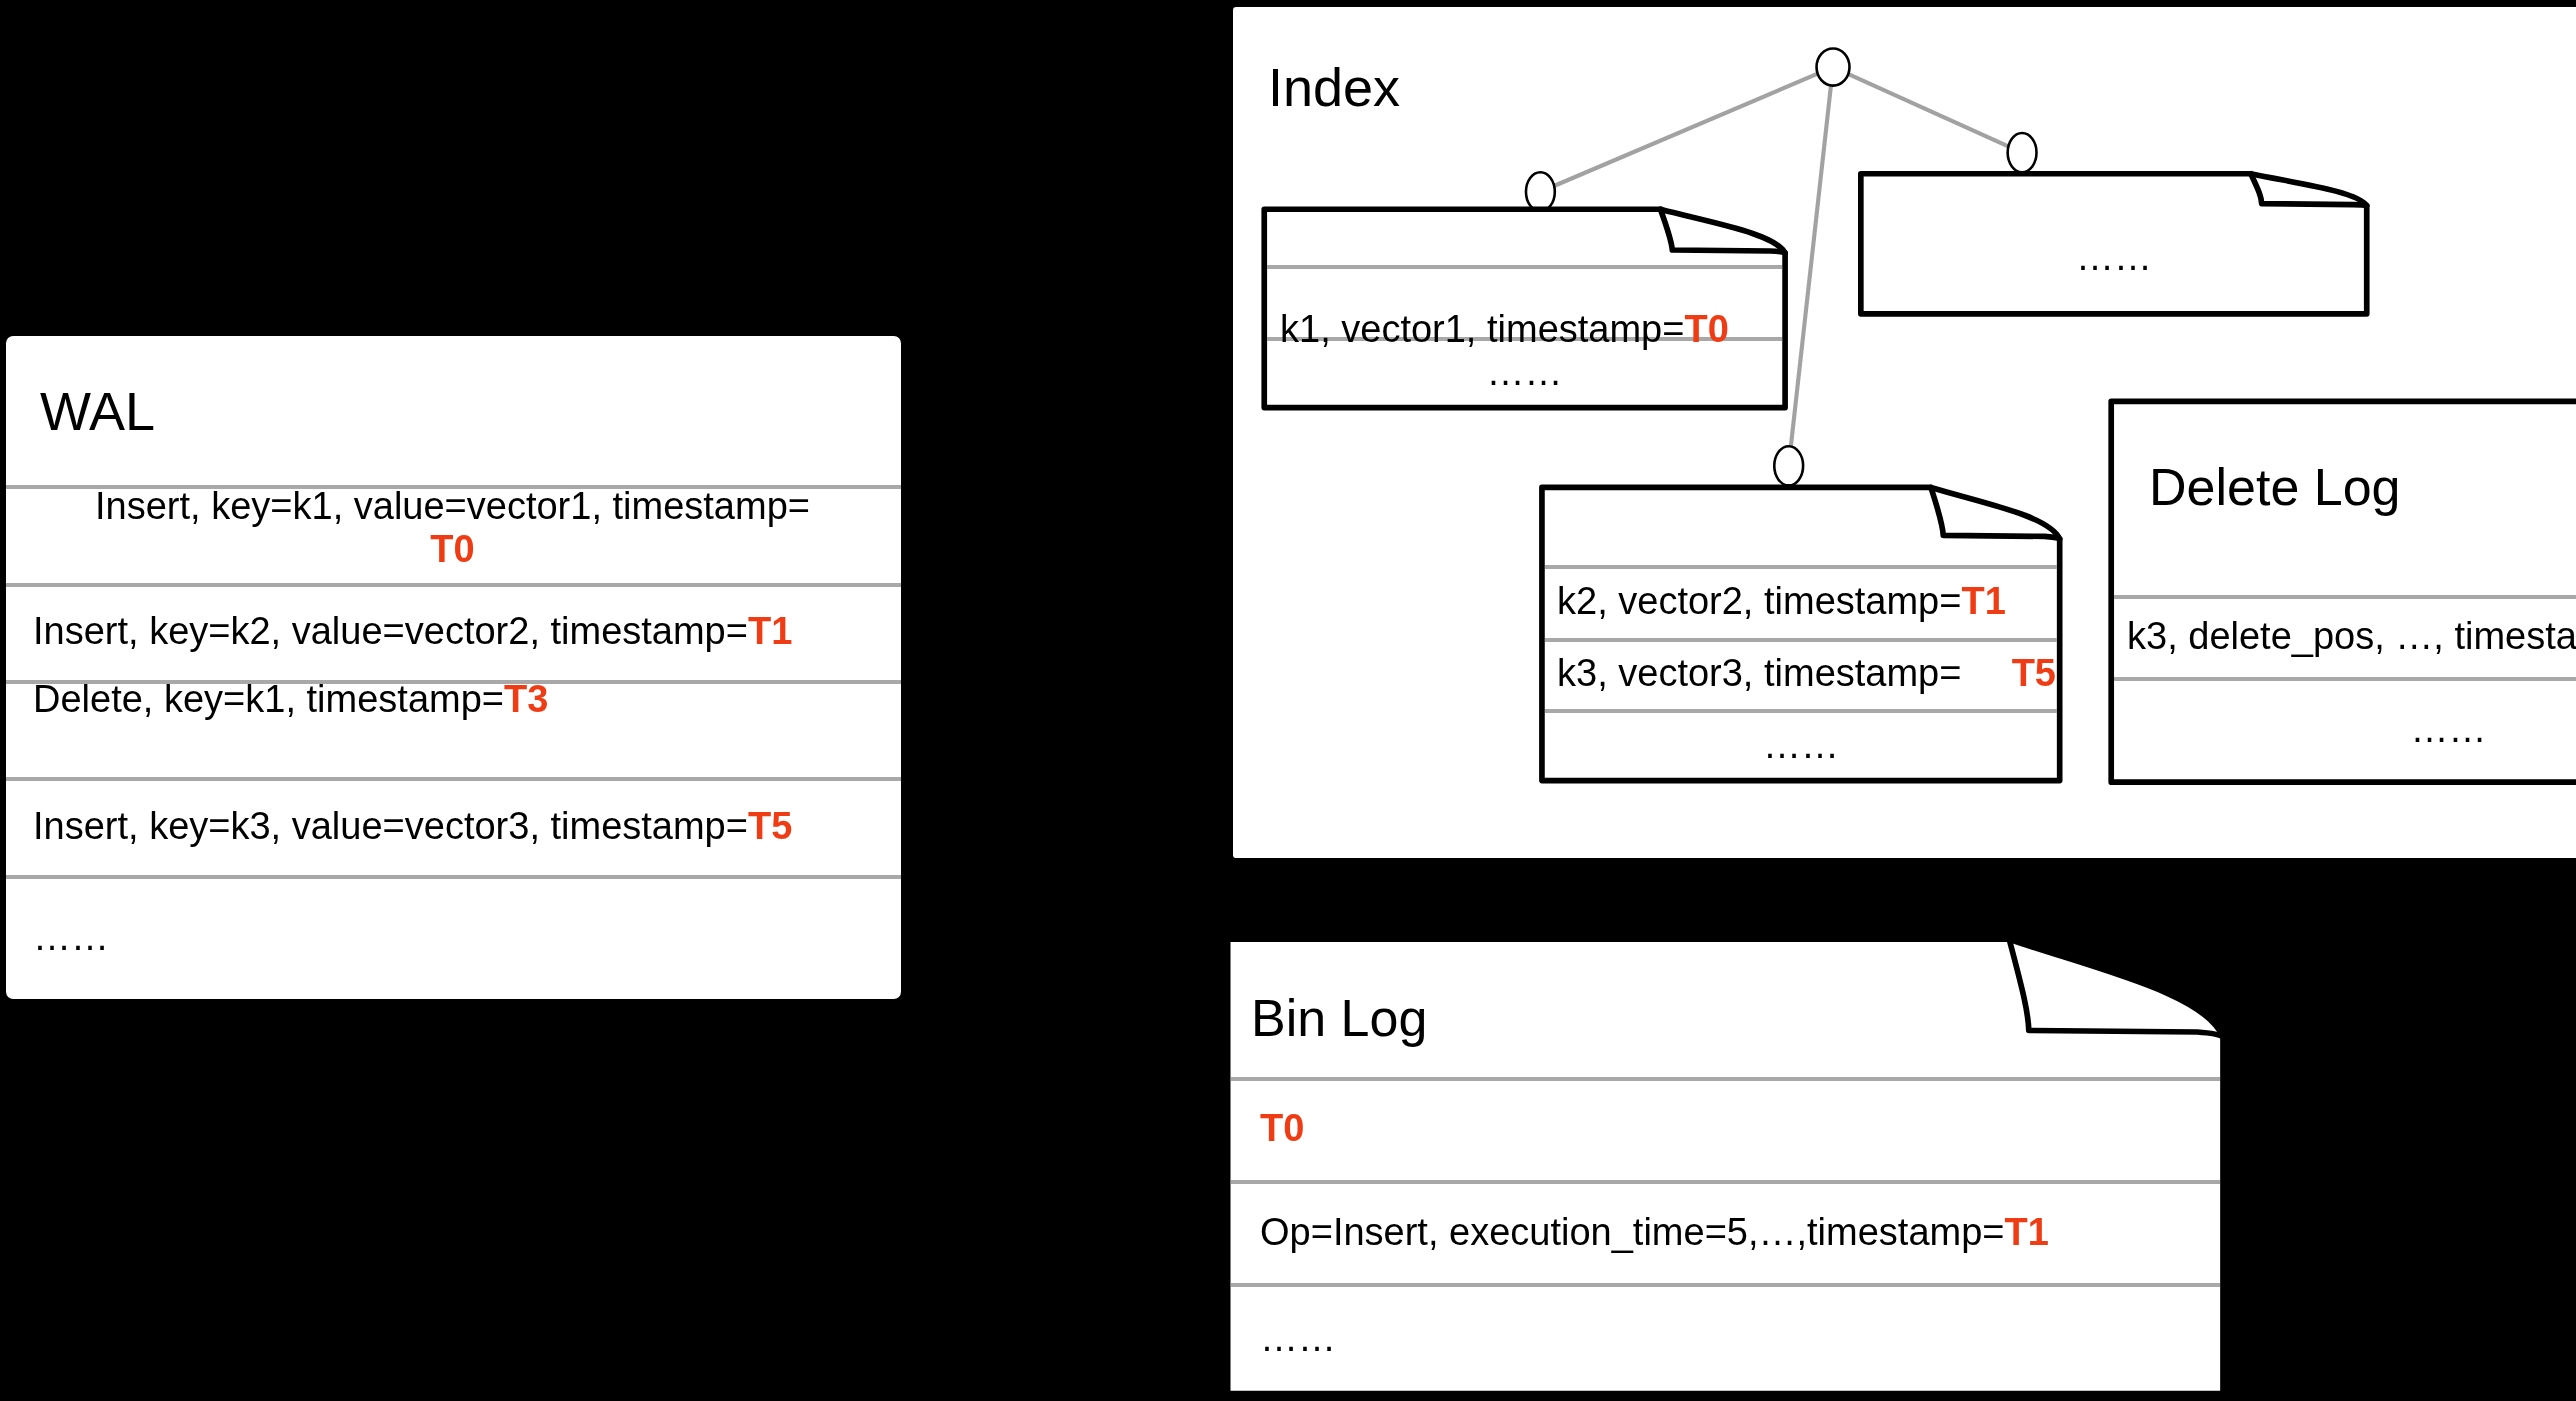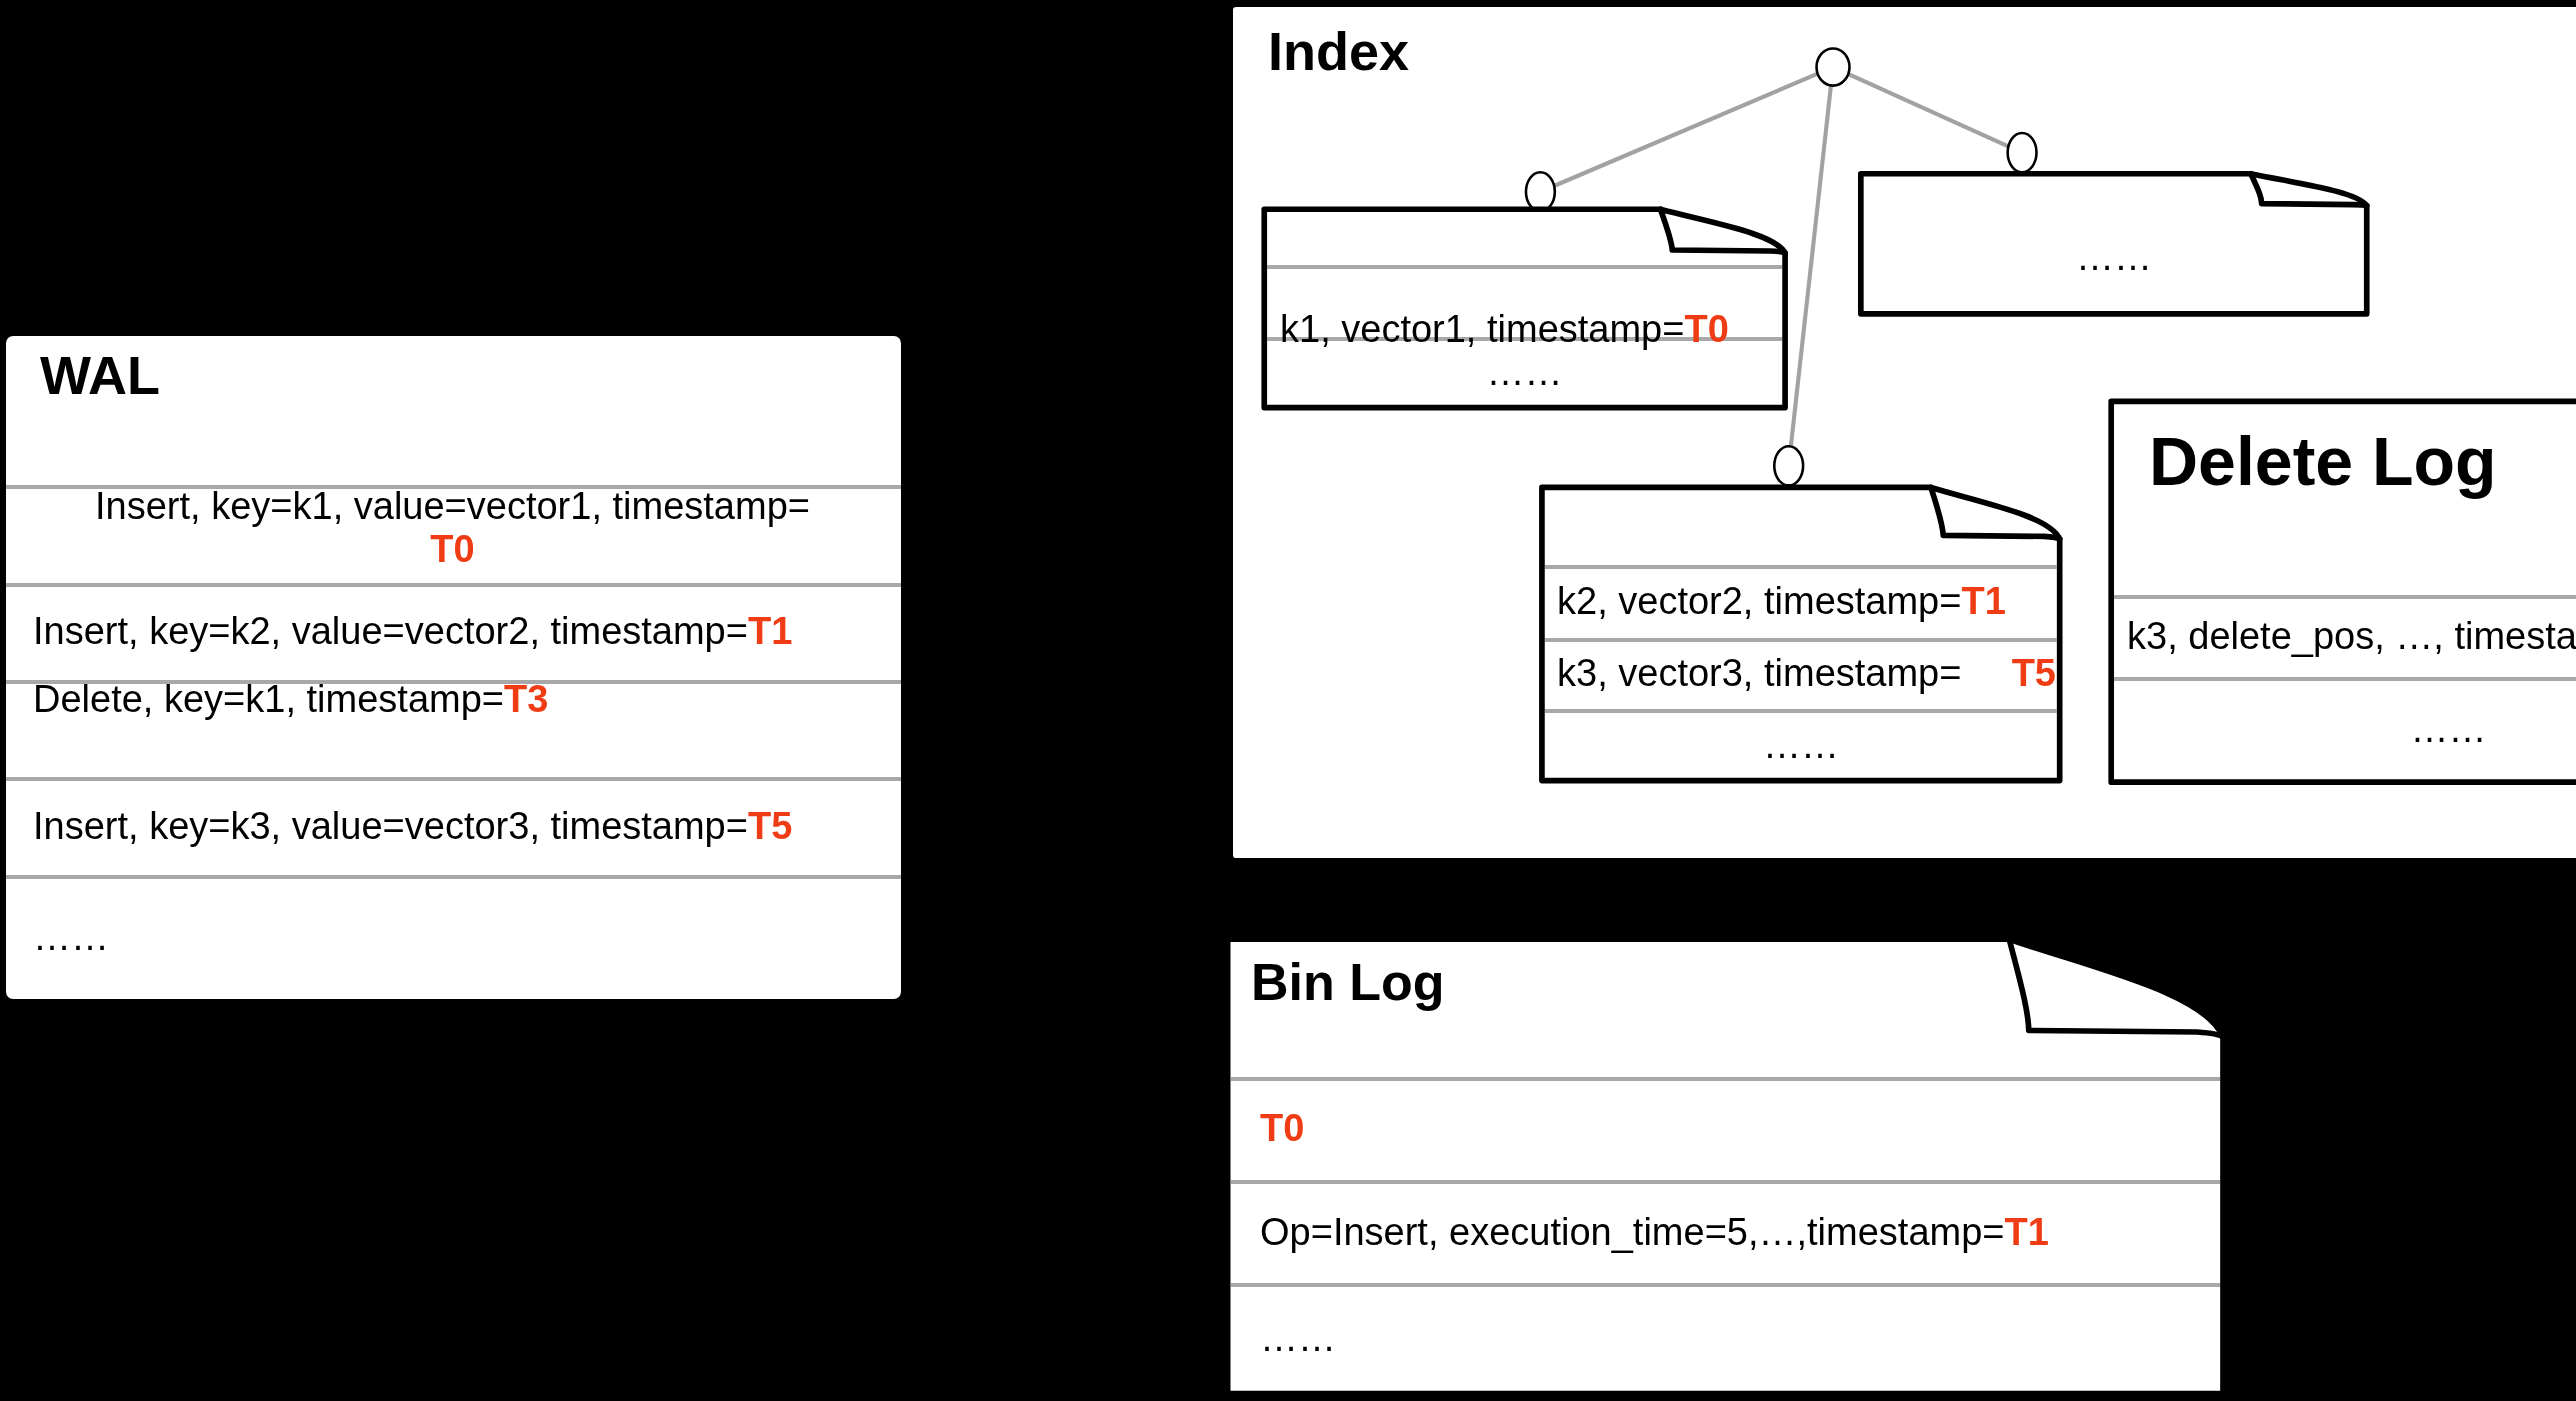--- a/index.html
+++ b/index.html
@@ -2,21 +2,21 @@
 <html style="--red: #f03c14; --paper: #ffffff; --sep: #a8a8a8; --tree: #a2a2a2; --bg: #000000; --ink: #000000;font-size:8.2px"><head>
 <meta charset="utf-8">
 <style>
   :root{
     --red:#f03c14; --paper:#ffffff; --sep:#a8a8a8; --tree:#a2a2a2; --bg:#000000; --ink:#000000;
   }
   html,body{margin:0;padding:0;background:var(--bg);}
   #stage{position:relative;width:2817px;height:1402px;background:var(--bg);
          font-family:"Liberation Sans","DejaVu Sans",sans-serif;color:var(--ink);overflow:hidden;}
   .panel{position:absolute;background:var(--paper);}
-  .ttl{position:absolute;font-weight:700;line-height:1.15;letter-spacing:0;}
+  .ttl{position:absolute;font-weight:400;line-height:1.15;letter-spacing:0;margin-top:36px;}
   .row{position:absolute;display:flex;align-items:center;font-size:38px;white-space:pre;}
   .row.center{justify-content:center;}
   .docrow{font-size:38px;}
   .ts{color:var(--red);font-weight:700;}
   .sep{position:absolute;height:3.6px;background:var(--sep);}
   svg{position:absolute;left:0;top:0;}
   .docbody{fill:var(--paper);stroke:var(--ink);stroke-width:11;stroke-linejoin:round;}
   .docflap{fill:none;stroke:var(--ink);stroke-width:11;stroke-linejoin:round;stroke-linecap:round;}
   .treeline{stroke:var(--tree);stroke-width:8;}
   .treenode{fill:var(--paper);stroke:var(--ink);stroke-width:5;}
@@ -98,21 +98,21 @@
   <div class="row docrow" style="left:1557px;top:565px;width:499px;height:73px;">
     <span>k2, vector2, timestamp=</span><span class="ts">T1</span>
   </div>
   <div class="row docrow" style="left:1557px;top:638px;width:499px;height:71px;justify-content:space-between;">
     <span>k3, vector3, timestamp=</span><span class="ts">T5</span>
   </div>
   <div class="row docrow center" style="left:1542px;top:709px;width:518px;height:72px;">
     <span>……</span>
   </div>
 
-  <div class="ttl" style="left:2149px;top:422px;font-size:68px;">Delete Log</div>
+  <div class="ttl" style="left:2149px;top:422px;font-size:52px;">Delete Log</div>
   <div class="sep" style="left:2114px;top:595px;width:669px;"></div>
   <div class="sep" style="left:2114px;top:677px;width:669px;"></div>
   <div class="row docrow" style="left:2127px;top:595px;width:656px;height:82px;">
     <span>k3, delete_pos, …, timestamp=</span>
   </div>
   <div class="row docrow center" style="left:2111px;top:677px;width:675px;height:105px;">
     <span>……</span>
   </div>
 
   <div class="ttl" style="left:1251px;top:953px;font-size:52px;">Bin Log</div>

